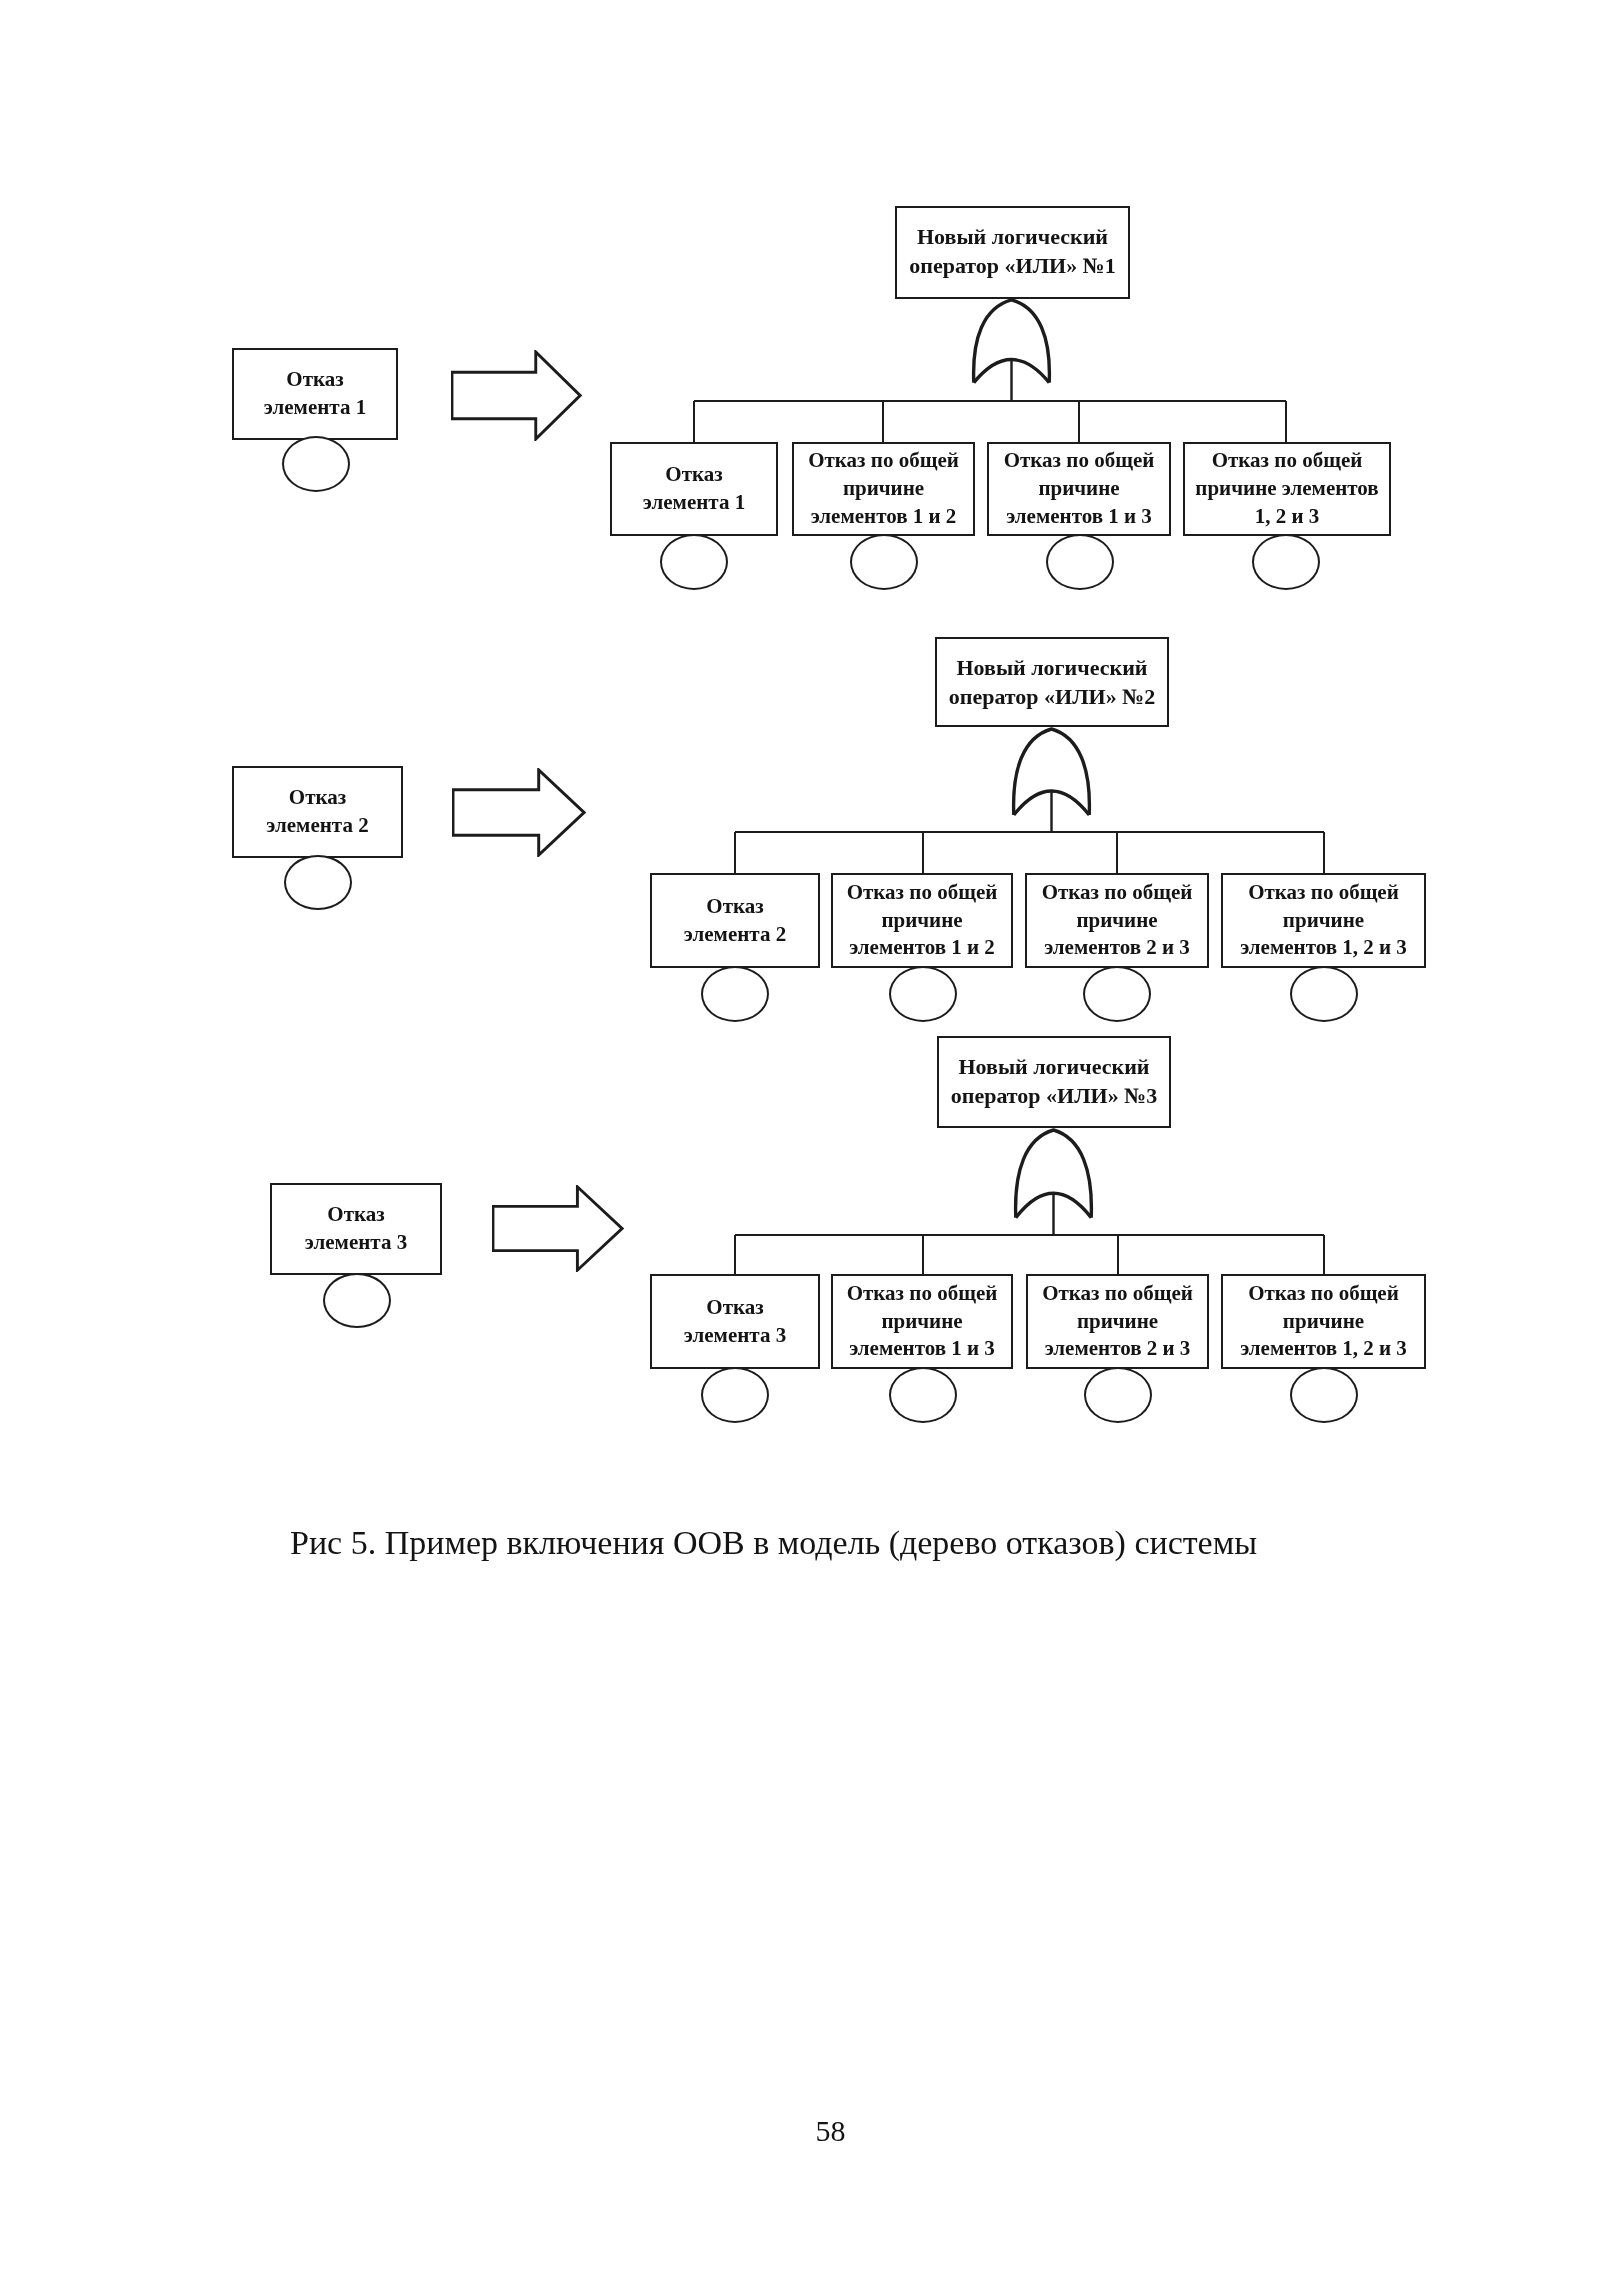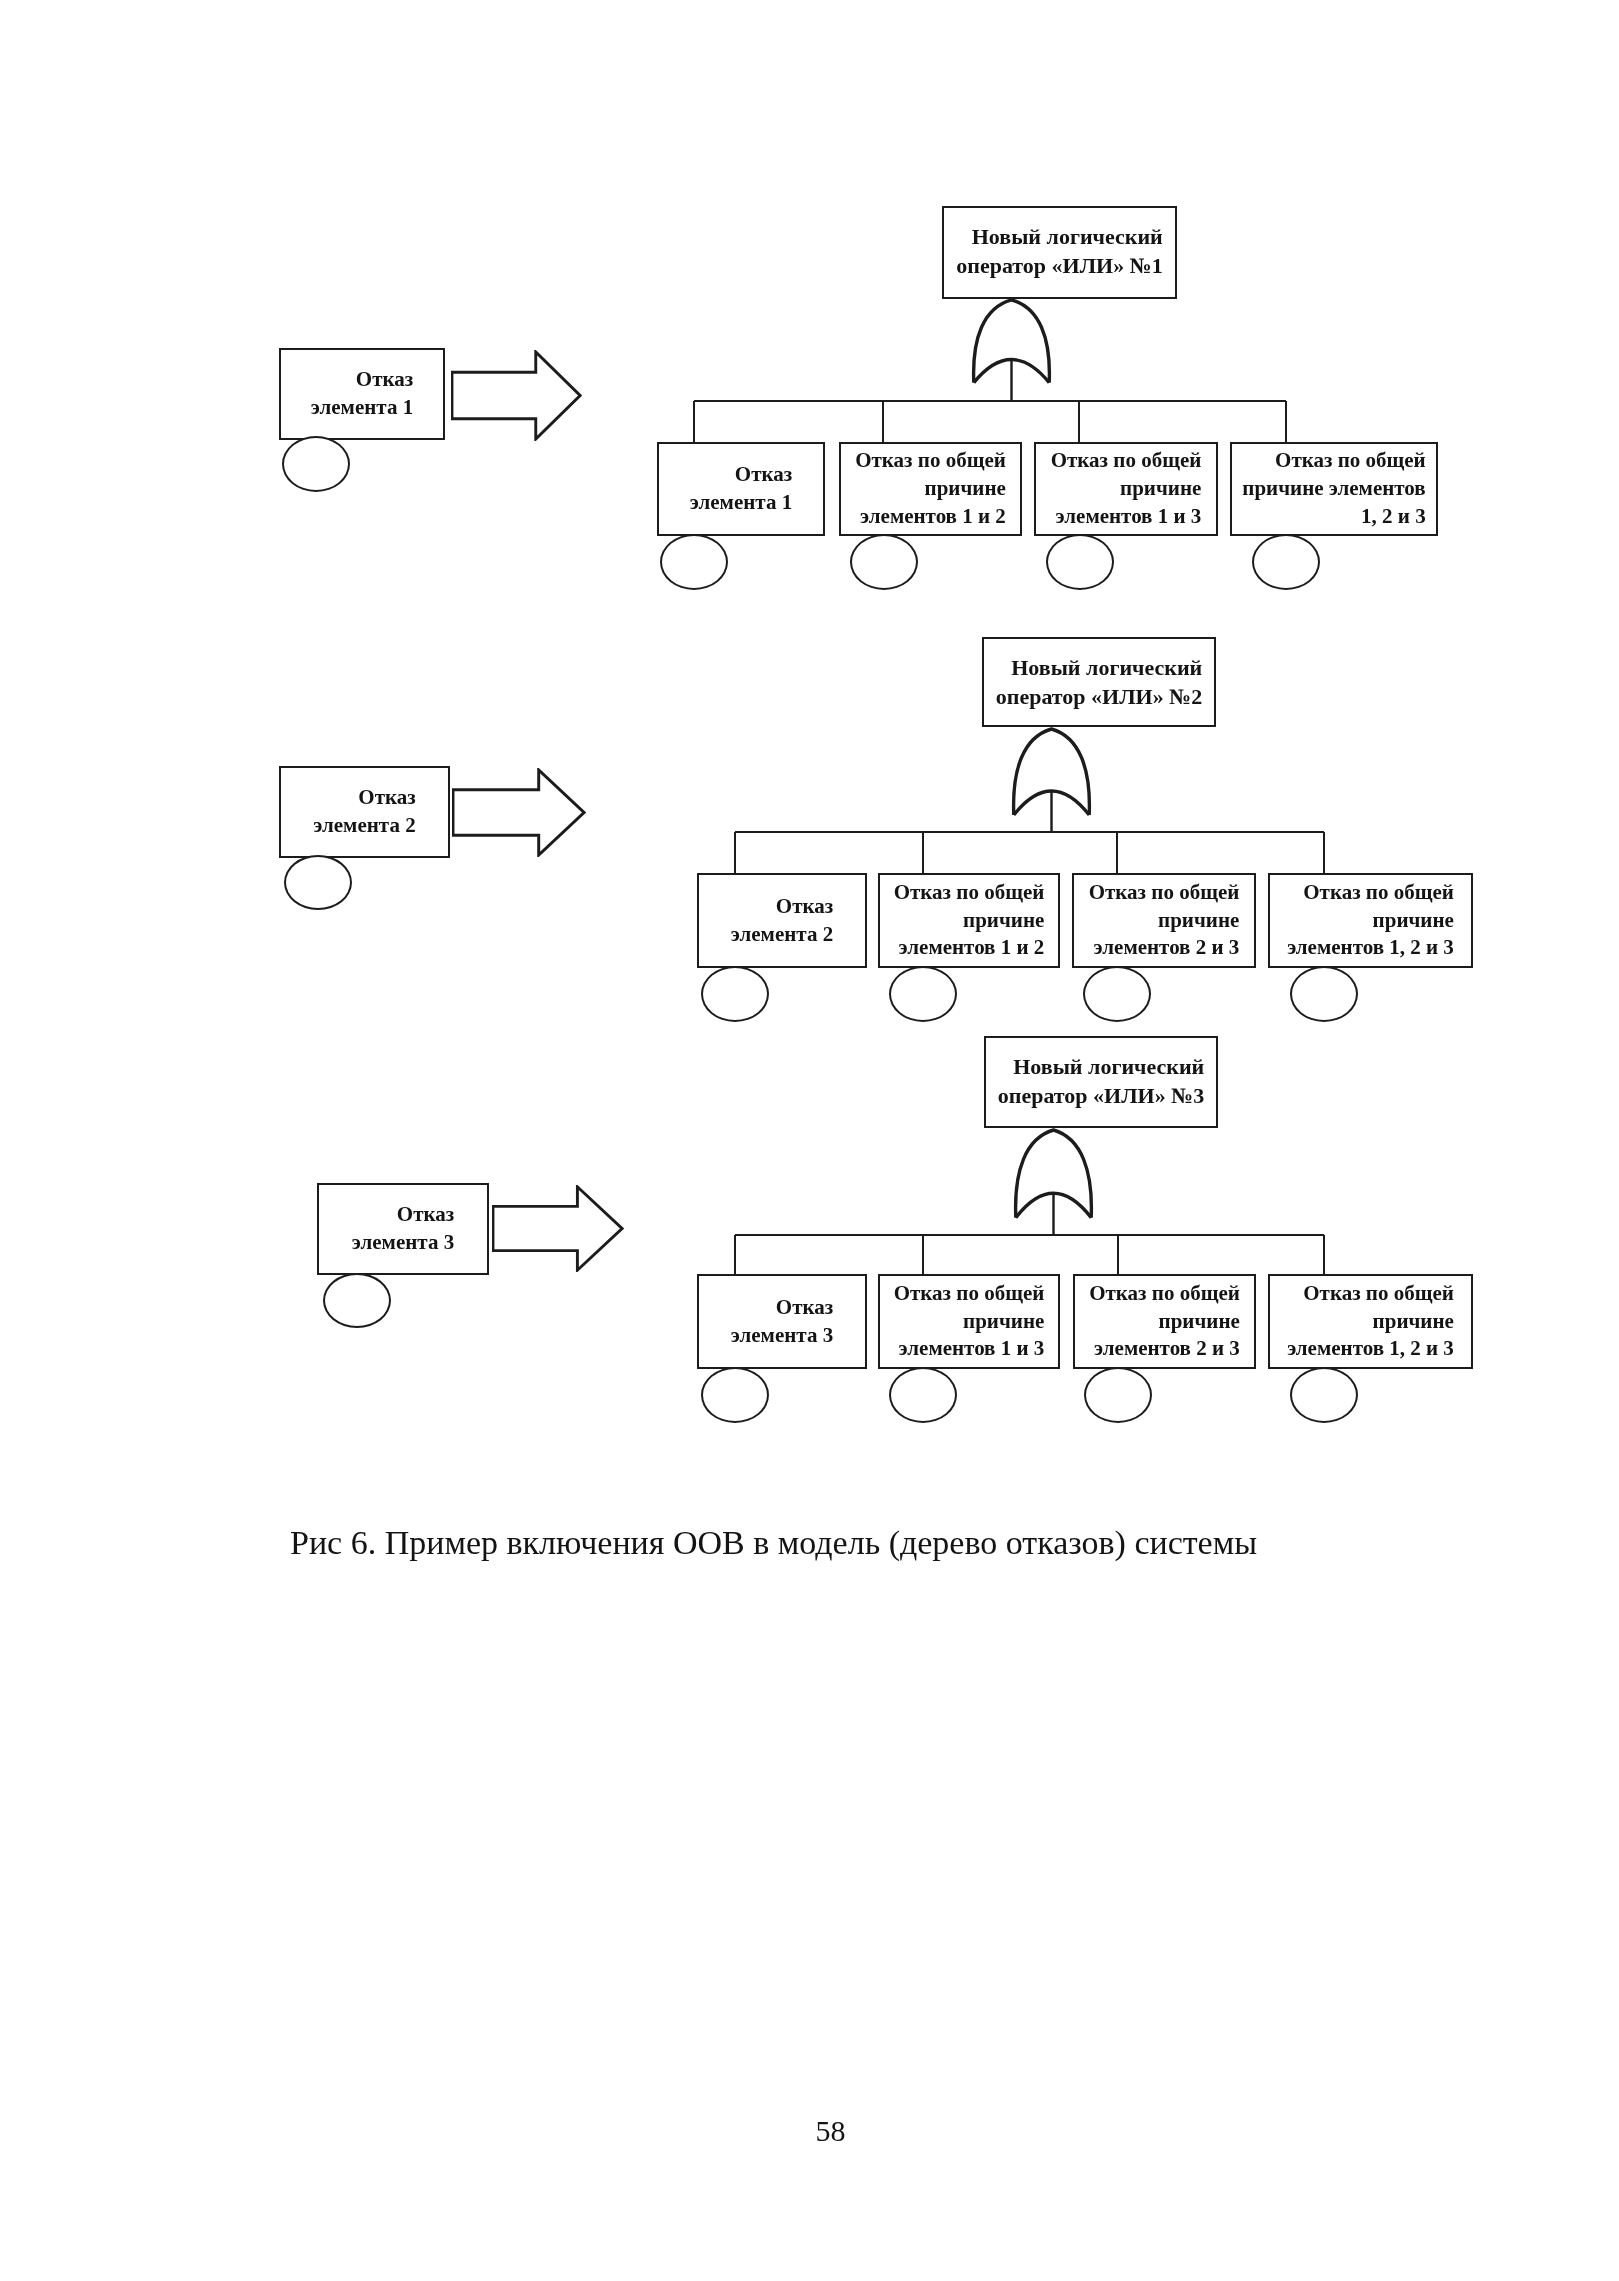--- a/index.html
+++ b/index.html
@@ -1,20 +1,20 @@
 <!DOCTYPE html>
 <html><head>
 <meta charset="utf-8">
 <style>
   html,body{margin:0;padding:0;background:#e8e8e8;}
   .page{position:relative;width:1619px;height:2282px;background:#ffffff;
         font-family:"Liberation Serif", serif;color:#141414;overflow:hidden;}
   .box{position:absolute;border:2.9px solid #1c1c1c;background:#fff;box-sizing:border-box;
-       display:flex;align-items:center;justify-content:center;text-align:right;
-       white-space:pre-line;font-size:21px;font-weight:bold;line-height:1.32;margin-left:47px;}
+       display:flex;align-items:center;justify-content:center;text-align:center;
+       white-space:pre-line;font-size:21px;font-weight:bold;line-height:1.32;}
   .op{align-items:flex-start;padding-top:13.5px;font-size:22px;}
   .ellipse{position:absolute;border:2.9px solid #1c1c1c;border-radius:50%;background:#fff;box-sizing:border-box;}
   .hline{position:absolute;height:1.9px;background:#1c1c1c;}
   .vline{position:absolute;width:1.9px;background:#1c1c1c;}
   .gate,.arrow{position:absolute;}
   .caption{position:absolute;left:290px;top:1524px;width:1023px;font-size:34px;
            font-weight:normal;white-space:nowrap;}
   .pagenum{position:absolute;left:0;top:2114px;width:1661px;text-align:center;font-size:30px;}
 </style>
 </head>
@@ -135,17 +135,17 @@
 элементов 2 и 3</div>
   <div class="box" style="left:1221px;top:1274px;width:205px;height:95px">Отказ по общей
 причине
 элементов 1, 2 и 3</div>
 
   <div class="ellipse" style="left:701px;top:1367px;width:68px;height:56px"></div>
   <div class="ellipse" style="left:889px;top:1367px;width:68px;height:56px"></div>
   <div class="ellipse" style="left:1084px;top:1367px;width:68px;height:56px"></div>
   <div class="ellipse" style="left:1290px;top:1367px;width:68px;height:56px"></div>
 
-  <div class="caption">Рис 6. Пример включения ООВ в модель (дерево отказов) системы</div>
+  <div class="caption">Рис 5. Пример включения ООВ в модель (дерево отказов) системы</div>
   <div class="pagenum">58</div>
 
 </div>
 
 
 </body></html>

